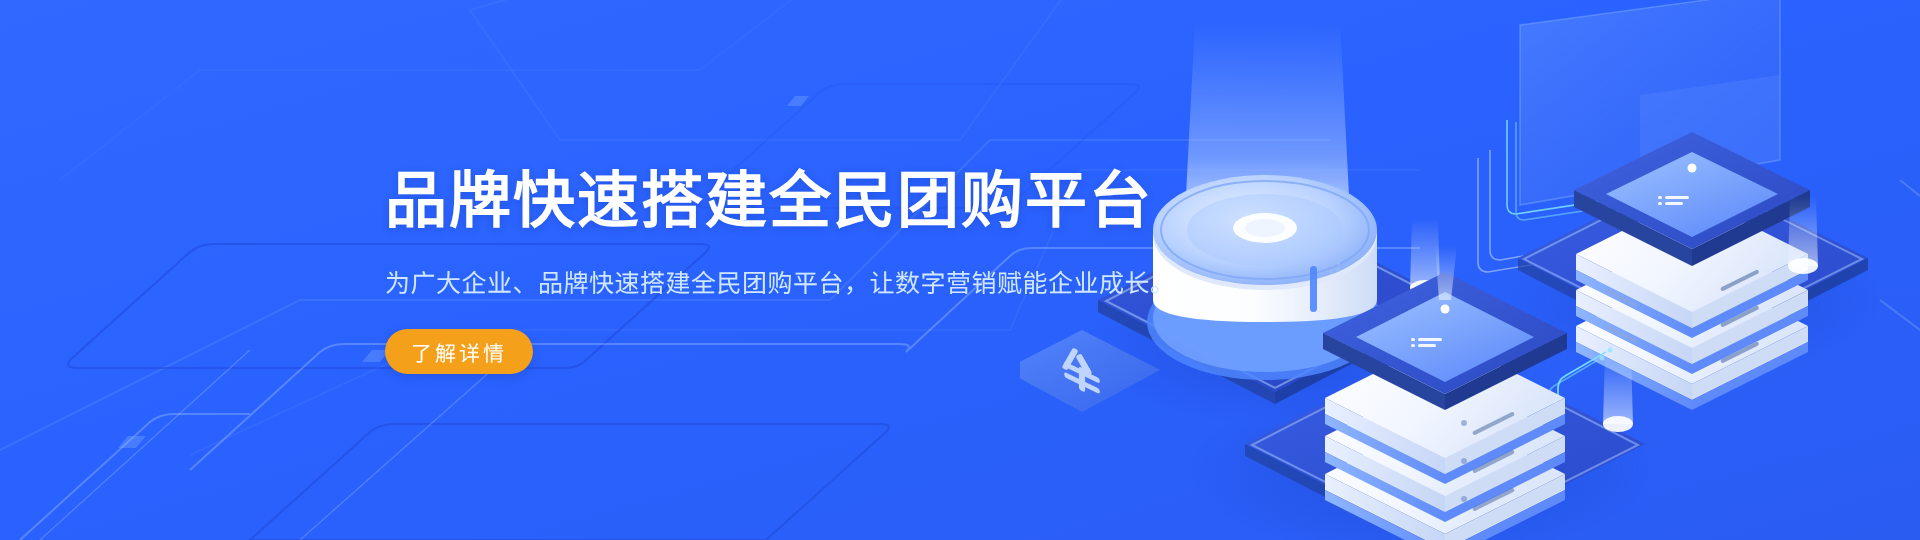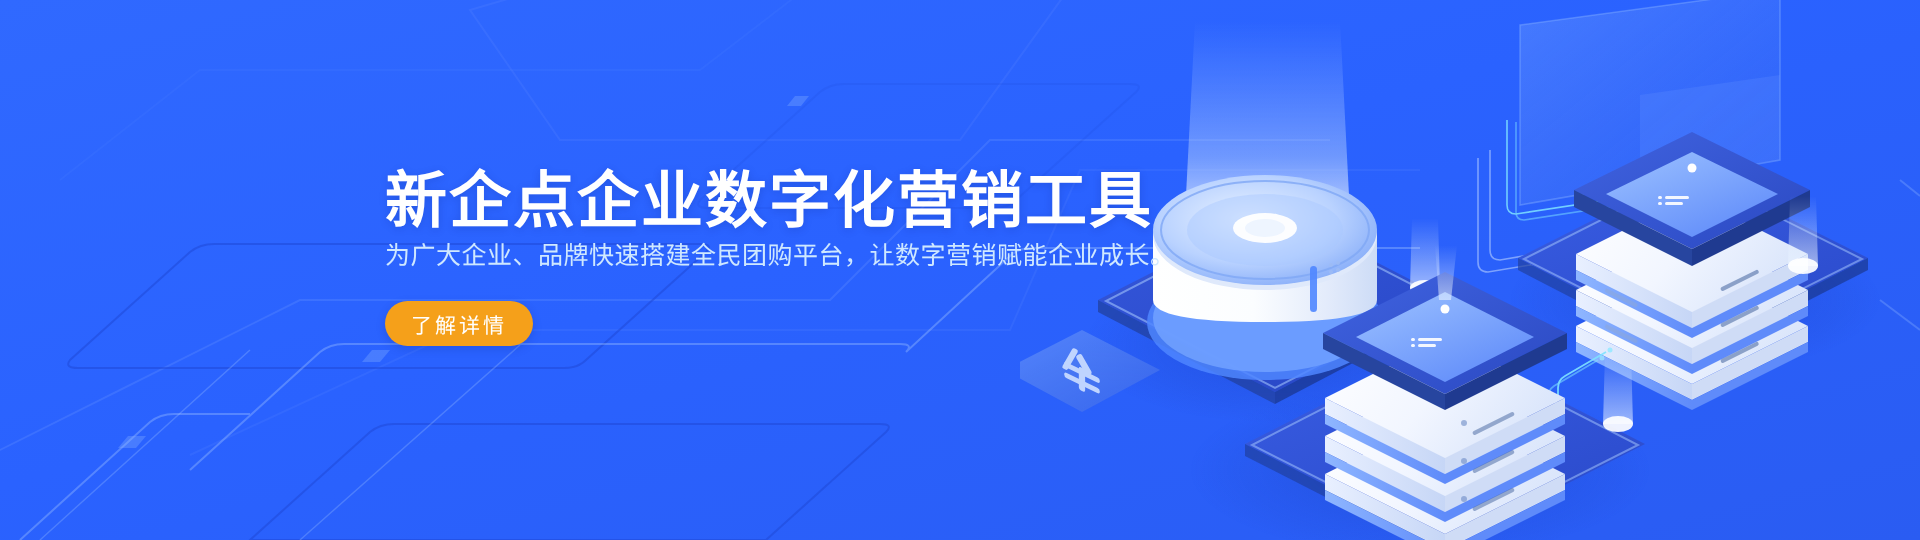--- a/index.html
+++ b/index.html
@@ -39,21 +39,21 @@
     margin: 0;
     font-size: 62px;
     line-height: 1.08;
     font-weight: 700;
     color: #ffffff;
     letter-spacing: 2px;
     white-space: nowrap;
     text-shadow: 0 2px 8px rgba(8, 30, 110, 0.18);
   }
   .subhead {
-    margin: 4px 0 0 0;
+    margin: 32px 0 0 0;
     font-size: 25px;
     line-height: 1.3;
     font-weight: 400;
     color: #cfe8ff;
     letter-spacing: 0.5px;
     white-space: nowrap;
   }
   .cta-wrap {
     margin-top: 30px;
   }
@@ -413,20 +413,20 @@
       </g>
 
       <g fill="none" stroke="#86b0ff" stroke-width="2" opacity="0.35">
         <path d="M 880 180 L 900 196"></path>
         <path d="M 860 300 L 900 330"></path>
       </g>
     </svg>
   </div>
 
   <div class="content">
-    <h1 class="headline">新企点企业数字化营销工具</h1>
+    <h1 class="headline">品牌快速搭建全民团购平台</h1>
     <p class="subhead">为广大企业、品牌快速搭建全民团购平台，让数字营销赋能企业成长。</p>
     <div class="cta-wrap">
       <button class="cta-button">了解详情</button>
     </div>
   </div>
 
 </div>
 
 </body></html>

